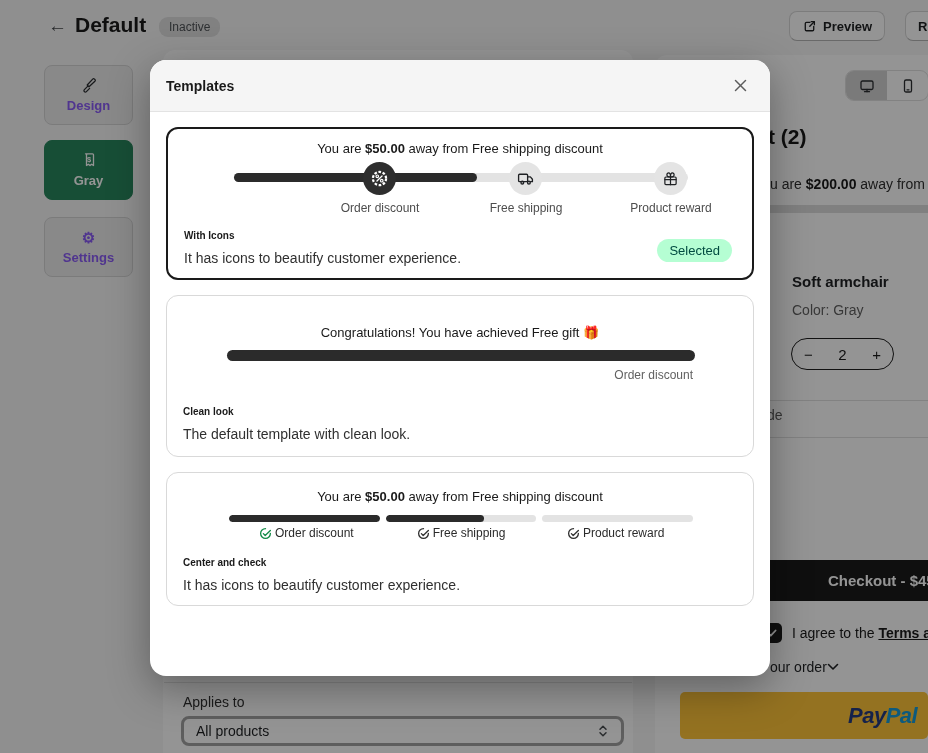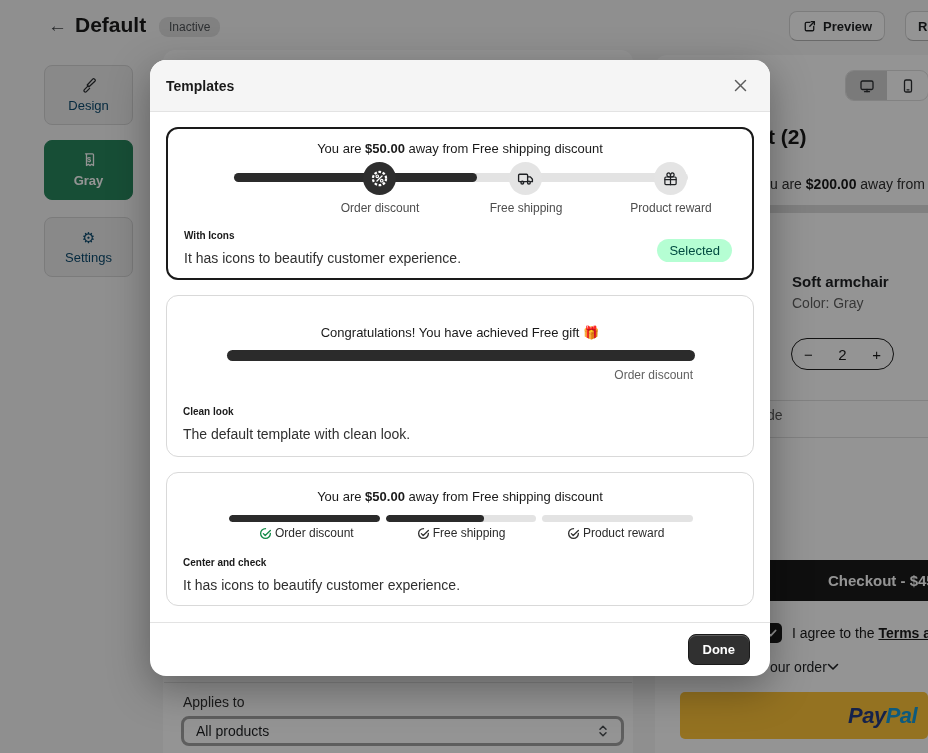--- a/index.html
+++ b/index.html
@@ -9,41 +9,41 @@
 
   
   .abs { position:absolute; }
   .back-arrow { left:48px; top:15px; font-size:19px; color:#44474a; }
   .page-title { left:75px; top:13px; font-size:21px; font-weight:700; color:#1a1a1a; }
   .status-badge { left:159px; top:17px; background:#dedede; color:#4f5357; font-size:12px; padding:3px 10px; border-radius:9px; }
   .tbtn { top:11px; height:30px; background:#ffffff; border:1px solid #d6d6d6; border-bottom-color:#b5b5b5; border-radius:8px; display:flex; align-items:center; gap:6px; padding:0 12px; font-size:13px; font-weight:600; color:#1f2124; }
   .preview-btn { left:789px; }
   .re-btn { left:905px; width:70px; }
 
-  .side-btn { left:44px; width:89px; height:60px; border-radius:8px; background:#ececec; border:1px solid #d5d5d5; display:flex; flex-direction:column; align-items:center; justify-content:center; gap:5px; font-size:13px; color:#0c4a6e; }
+  .side-btn { left:44px; width:89px; height:60px; border-radius:8px; background:#ececec; border:1px solid #d5d5d5; display:flex; flex-direction:column; align-items:center; justify-content:center; gap:5px; font-size:13px; color:#8b5cf6;font-weight:bold; }
   .side-design { top:65px; } .side-cart { top:140px; background:#29875e; border-color:#29875e; color:#ffffff; font-weight:600; } .side-settings { top:217px; }
   .gear-glyph { font-size:15px; line-height:15px; }
 
   .main-panel { left:163px; top:50px; width:470px; height:703px; background:#ffffff; border-radius:12px 12px 0 0; }
   .panel-divider { left:164px; top:682px; width:468px; height:1px; background:#e3e3e3; }
   .applies-label { left:183px; top:694px; font-size:14px; color:#303030; }
   .select { left:181px; top:716px; width:443px; height:30px; background:#fff; border:3px solid #a3a3a3; border-radius:8px; display:flex; align-items:center; padding:0 12px; font-size:14px; color:#1f2124; }
   .select .chev { margin-left:auto; }
 
   .right-panel { left:655px; top:55px; width:273px; height:698px; background:#ffffff; border-radius:12px 0 0 0; }
   .right-panel .abs { position:absolute; }
   .device-toggle { left:190px; top:15px; height:31px; display:flex; border:1px solid #e0e0e0; border-radius:9px; overflow:hidden; background:#fff; }
   .device-cell { width:41px; display:flex; align-items:center; justify-content:center; color:#2b2e31; }
   .device-cell.active { background:#d2d2d2; }
   .cart-title { left:113px; top:70px; font-size:21px; font-weight:700; color:#1a1a1a; white-space:nowrap; }
   .ship-msg { left:115px; top:121px; font-size:14px; color:#303030; white-space:nowrap; }
   .ship-msg b { color:#1a1a1a; }
   .preview-track { left:0; top:150px; width:273px; height:8px; background:#dcdcdc; }
   .product-name { left:137px; top:218px; font-size:15px; font-weight:600; color:#1f2124; white-space:nowrap; }
-  .product-variant { left:137px; top:240px; font-size:14px; color:#616161; white-space:nowrap; }
+  .product-variant { left:137px; top:247px; font-size:14px; color:#616161; white-space:nowrap; }
   .stepper { left:136px; top:283px; width:103px; height:32px; border:1.5px solid #1f1f1f; border-radius:17px; display:flex; align-items:center; justify-content:space-between; padding:0 12px; font-size:15px; color:#1a1a1a; background:transparent; }
   .disc-line1 { left:0; top:345px; width:273px; height:1px; background:#e1e1e1; }
   .disc-line2 { left:0; top:382px; width:273px; height:1px; background:#e1e1e1; }
   .disc-frag { left:112px; top:352px; font-size:14px; color:#5c5c5c; }
   .checkout-btn { left:45px; top:505px; width:228px; height:41px; background:#1a1a1a; overflow:hidden; display:flex; align-items:center; }
   .checkout-btn span { margin-left:128px; color:#ffffff; font-size:15px; font-weight:600; white-space:nowrap; }
   .terms-check { left:107px; top:568px; width:20px; height:20px; background:#1a1a1a; border-radius:5px; display:flex; align-items:center; justify-content:center; }
   .terms-text { left:137px; top:570px; font-size:14px; color:#1a1a1a; white-space:nowrap; }
   .terms-text u { font-weight:600; }
   .order-note { left:115px; top:604px; font-size:14px; font-weight:500; color:#1f2124; white-space:nowrap; display:flex; align-items:center; }
@@ -305,18 +305,15 @@
                 <path d="M5.4 8.2l2.2 2.2L14 4.2"></path>
               </svg>
             <span>Product reward</span>
           </span>
         </div>
         <span class="abs card-title" style="top:84px;">Center and check</span>
         <span class="abs card-desc" style="top:104px;">It has icons to beautify customer experience.</span>
       </div>
     </div>
 
-    <div class="m-footer">
-      <button class="done-btn">Done</button>
-    </div>
   </div>
 
 </div>
 
 </body></html>

